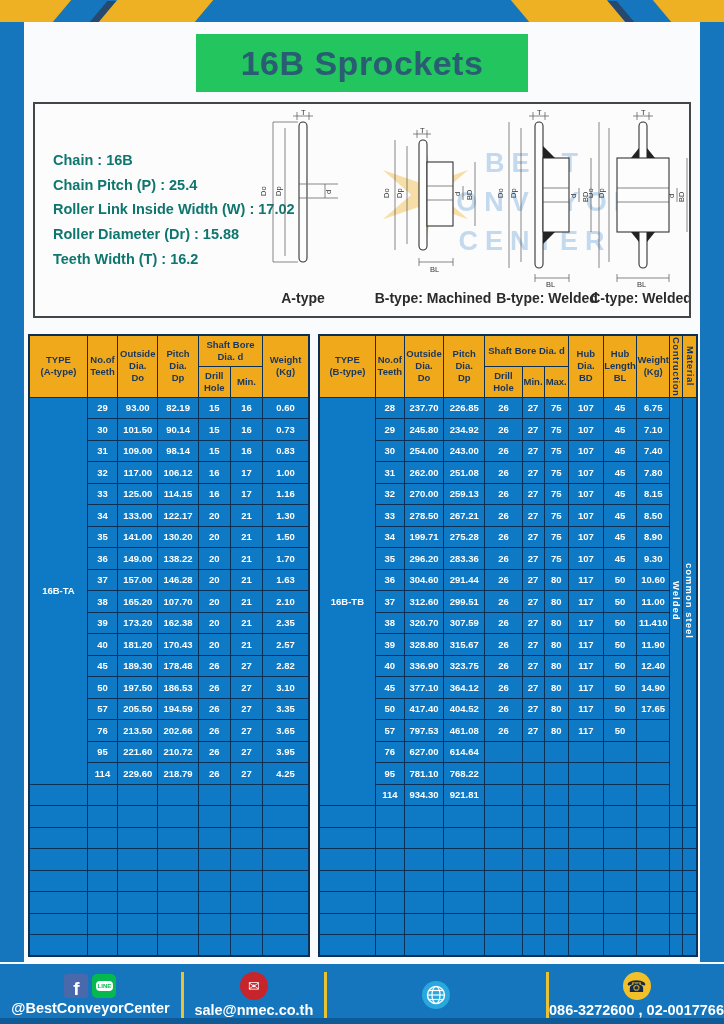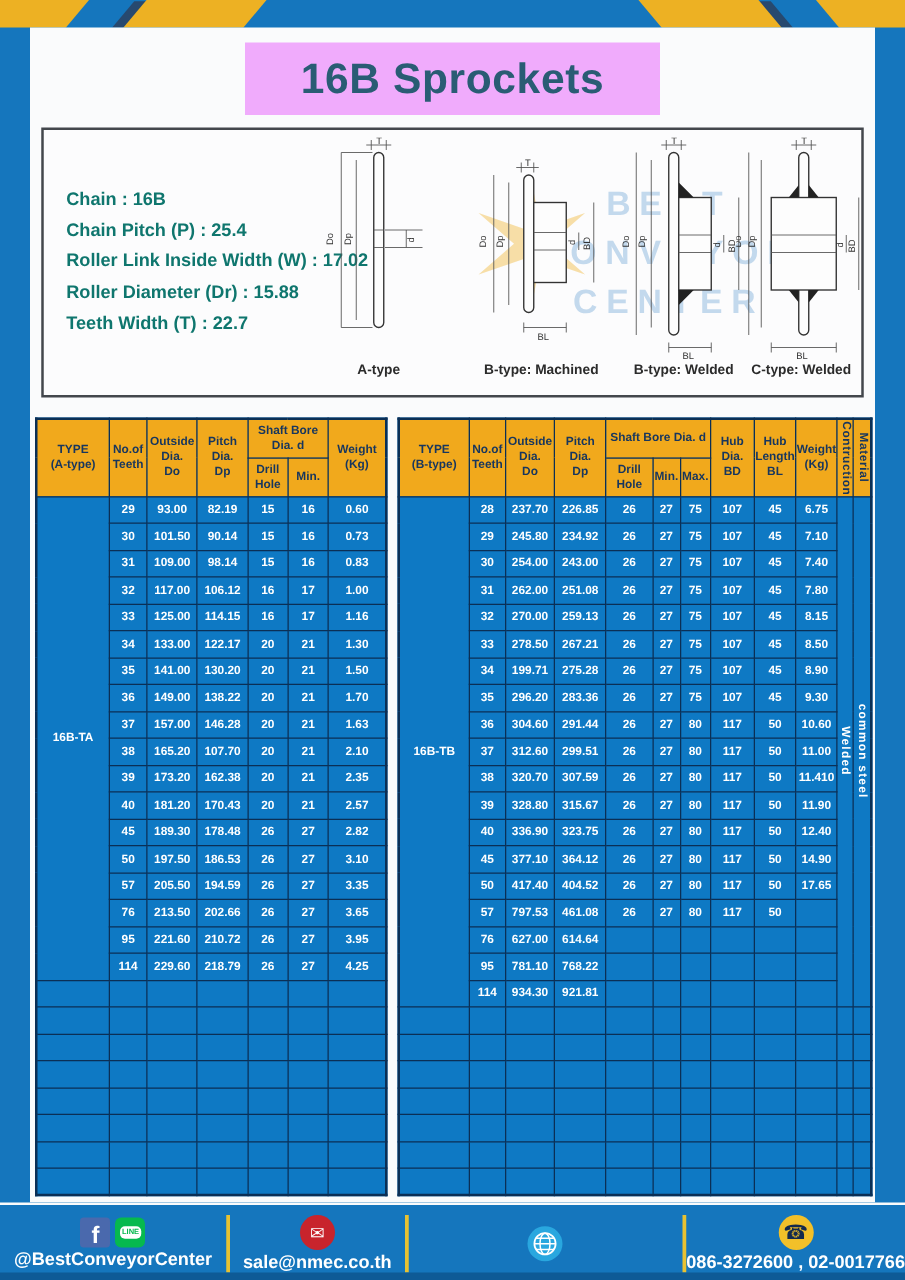--- a/index.html
+++ b/index.html
@@ -13,37 +13,37 @@
   .stripe{position:absolute;top:-4px;height:30px;background:#EDB123;}
   .stripe.left{transform:skewX(-40deg);box-shadow:-9px 5px 0 #27496F;}
   .stripe.right{transform:skewX(40deg);box-shadow:9px 5px 0 #27496F;}
   .s1{left:-34px;width:96px;}
   .s2{left:108px;width:96px;}
   .s3{right:108px;width:96px;}
   .s4{right:-34px;width:96px;}
   
   .white-panel{position:absolute;left:24px;top:22px;width:676px;height:940px;background:#FAFBFC;}
   
-  .title-banner{position:absolute;left:172px;top:12px;width:332px;height:58px;background:#f0abfc;
+  .title-banner{position:absolute;left:172px;top:12px;width:332px;height:58px;background:#22c55e;
     display:flex;align-items:center;justify-content:center;}
   .title-banner span{font-size:34px;font-weight:bold;color:#2A5C74;letter-spacing:.5px;}
   
   .diagram-box{position:absolute;left:9px;top:80px;width:654px;height:212px;border:2px solid #43474C;
     background:#FCFCFD;overflow:hidden;}
   .watermark-star{position:absolute;left:336px;top:28px;font-size:130px;line-height:1;color:rgba(243,197,96,.55);z-index:0;}
   .watermark-text{position:absolute;left:360px;top:40px;width:280px;z-index:0;
     font-size:27px;font-weight:bold;letter-spacing:7px;line-height:1.45;
     color:rgba(126,176,218,.45);white-space:pre-line;text-align:center;}
   .spec-block{position:absolute;left:18px;top:44px;width:255px;z-index:1;}
   .spec-line{font-size:14.5px;font-weight:bold;color:#0f766e;line-height:1.7;white-space:nowrap;}
   .figure{position:absolute;top:6px;width:100px;height:198px;display:flex;flex-direction:column;
     align-items:center;z-index:1;}
   .fig-a{left:218px;} .fig-bm{left:348px;} .fig-bw{left:462px;} .fig-cw{left:556px;}
   .figure svg{flex:0 0 auto;}
-  .fig-caption{margin-top:2px;font-size:11px;font-weight:600;color:#2B2B2B;white-space:nowrap;}
+  .fig-caption{margin-top:2px;font-size:14px;font-weight:600;color:#2B2B2B;white-space:nowrap;}
   .dim-text{font-size:7.5px;fill:#333;font-family:"Liberation Sans",sans-serif;}
   .dline{stroke:#555;stroke-width:.7;}
   .part{fill:#FDFDFD;stroke:#333;stroke-width:1.1;}
   .weld{fill:#222;}
   
   .tables-wrap{position:absolute;left:4px;top:312px;display:flex;gap:8px;z-index:1;}
   table.spec{border-collapse:collapse;table-layout:fixed;background:#0E79C4;}
   table.spec th,table.spec td{border:1px solid #0B2F55;padding:0;text-align:center;vertical-align:middle;}
   table.spec{border:2px solid #0B2F55;}
   table.spec th{background:#F1A91C;color:#17365E;font-size:9.5px;font-weight:bold;white-space:pre-line;line-height:1.25;}
@@ -93,21 +93,21 @@
     <div class="watermark-star">✶</div>
     <div class="watermark-text">BEST
 CONVEYOR
 CENTER</div>
 
     <div class="spec-block">
       <div class="spec-line">Chain  :  16B</div>
       <div class="spec-line">Chain Pitch (P)  :  25.4</div>
       <div class="spec-line">Roller Link Inside Width (W)  :  17.02</div>
       <div class="spec-line">Roller Diameter (Dr) : 15.88</div>
-      <div class="spec-line">Teeth Width (T)  :  22.7</div>
+      <div class="spec-line">Teeth Width (T)  :  16.2</div>
     </div>
 
     <div class="figure fig-a">
       <svg width="100" height="178" viewBox="0 0 100 178">
         <line class="dline" x1="40" y1="6" x2="60" y2="6"></line>
         <line class="dline" x1="44" y1="2" x2="44" y2="10"></line>
           <line class="dline" x1="56" y1="2" x2="56" y2="10"></line>
         <text class="dim-text" x="48" y="5">T</text>
         <rect class="part" x="46" y="12" width="8" height="140" rx="4"></rect>
         <line class="dline" x1="46" y1="74" x2="54" y2="74"></line>

